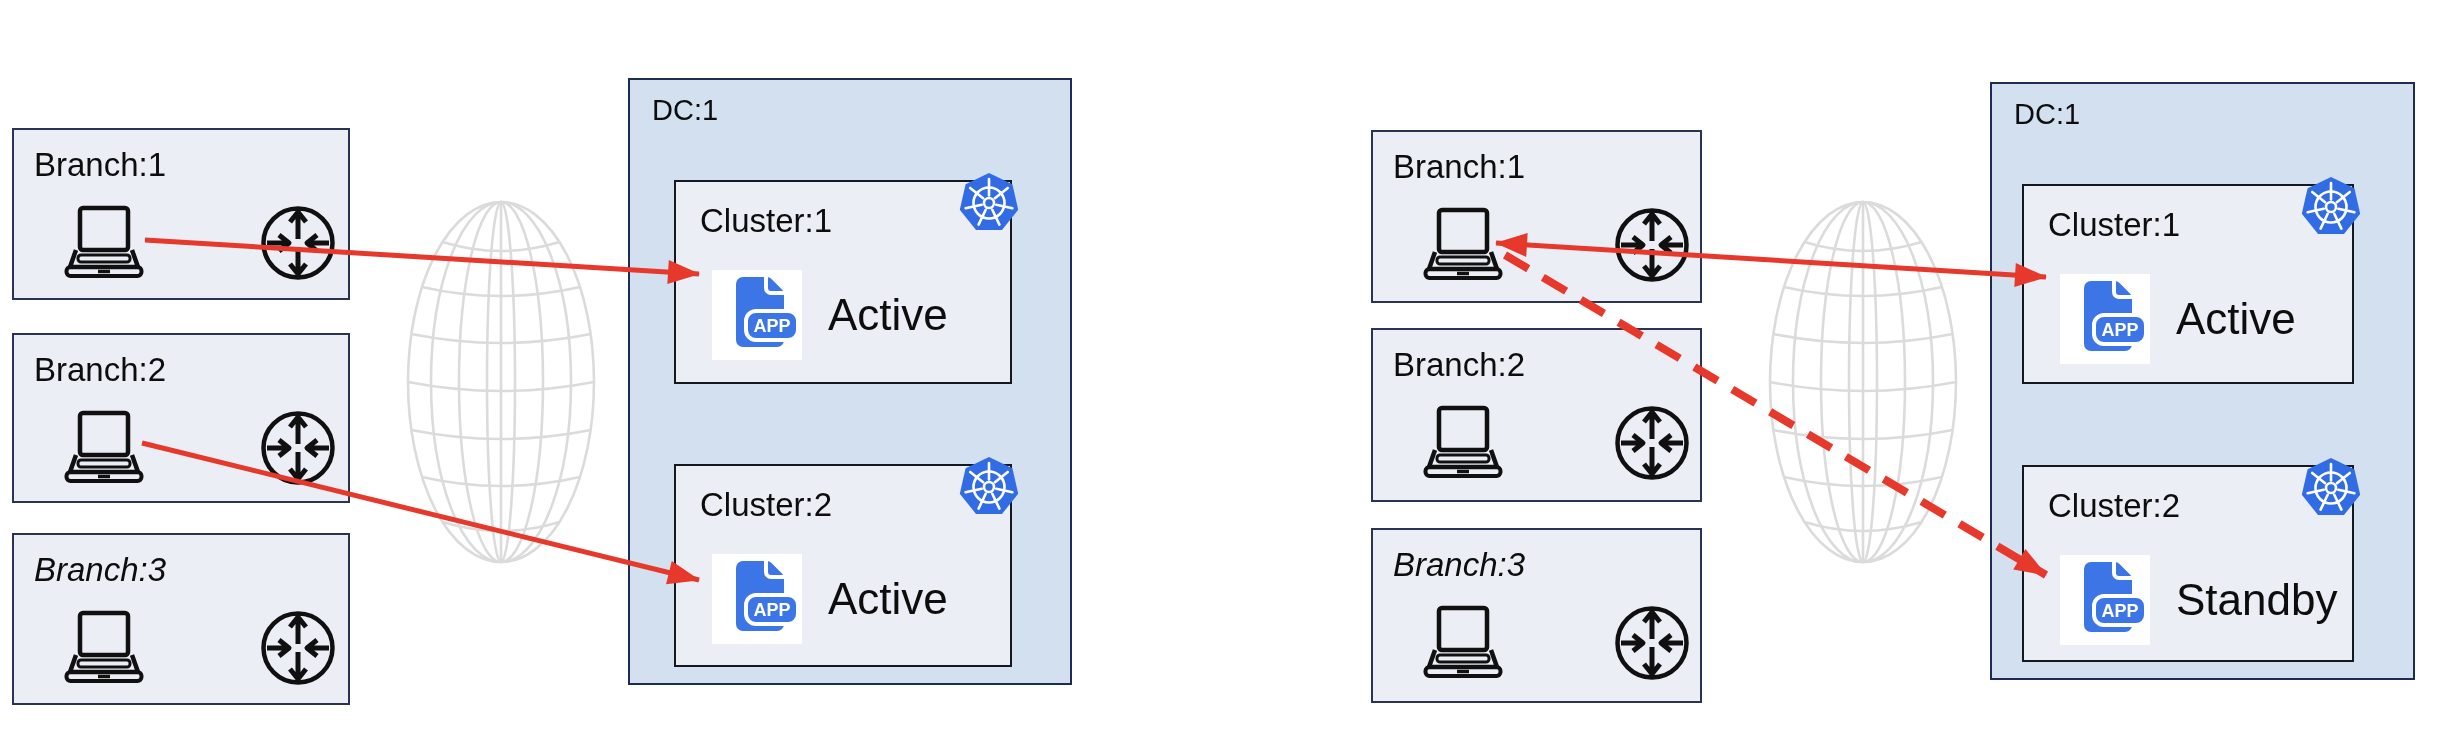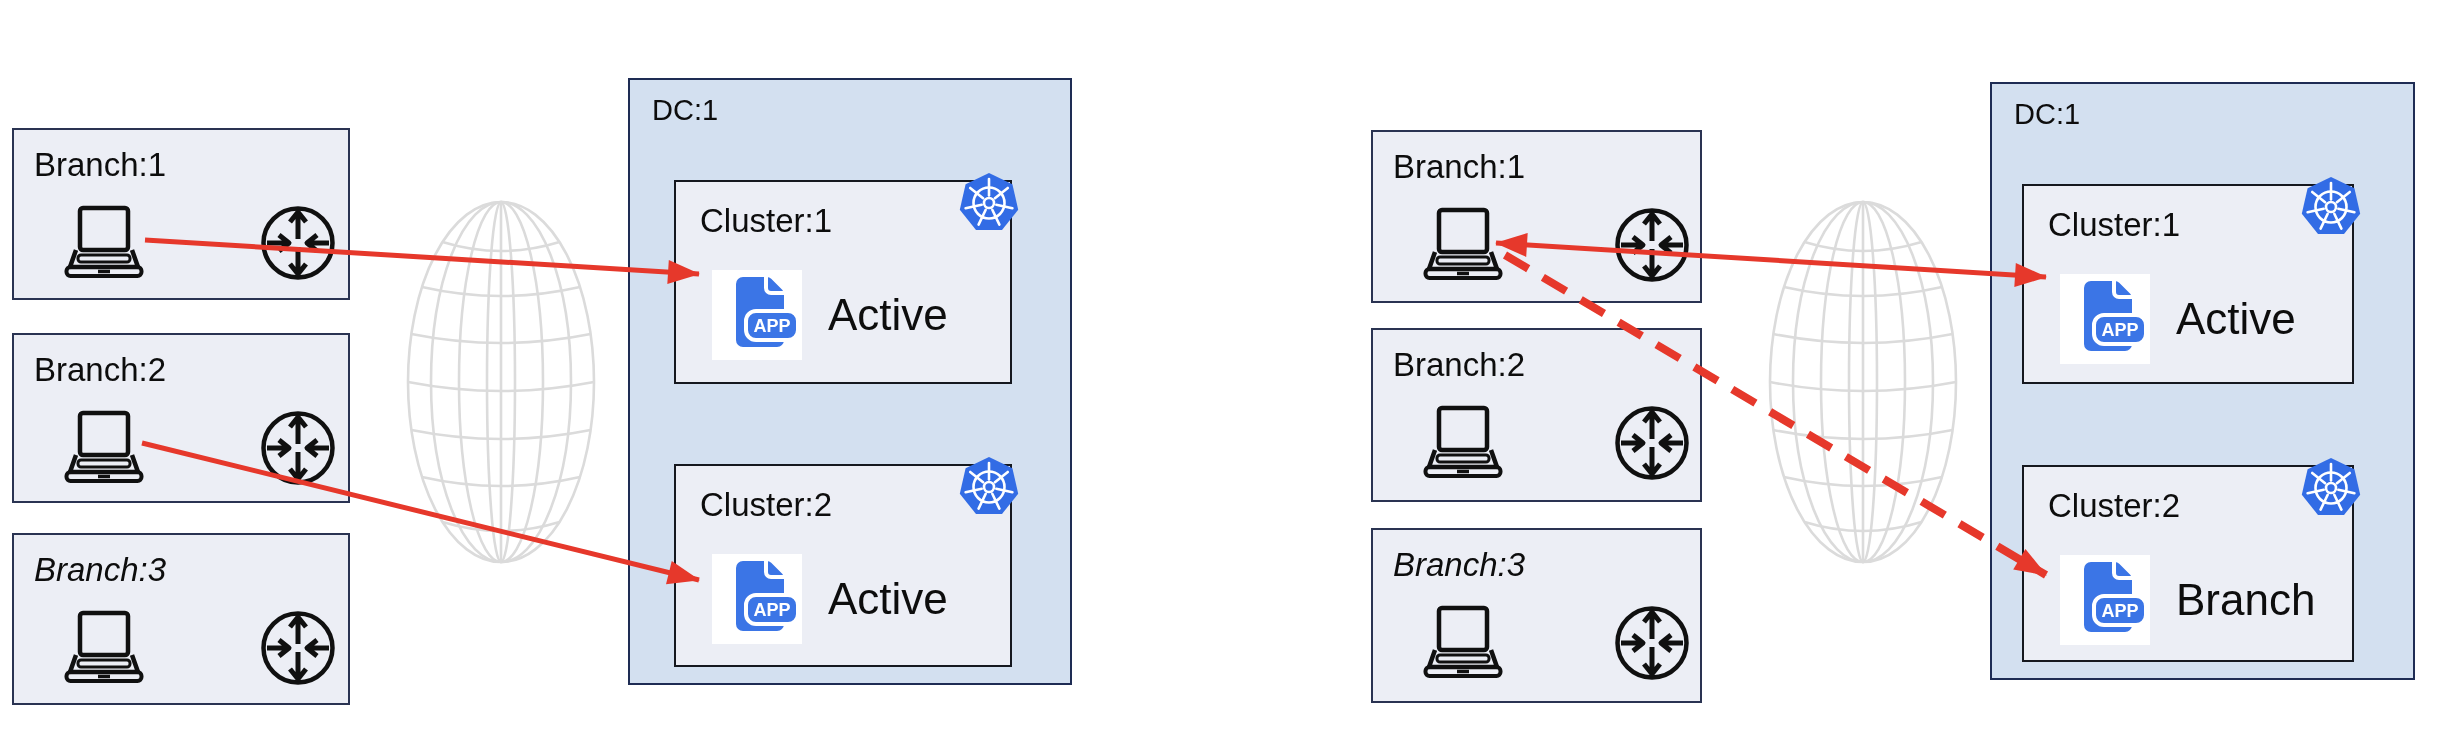--- a/index.html
+++ b/index.html
@@ -218,21 +218,21 @@
         <div class="status">Active</div>
       </div>
       <div class="box cluster c2">
         <div class="box-label">Cluster:2</div>
         <svg class="k8s">
             <use href="#sym-k8s"></use>
           </svg>
         <svg class="appicon">
             <use href="#sym-app"></use>
           </svg>
-        <div class="status">Branch</div>
+        <div class="status">Standby</div>
       </div>
     </div>
   </section>
 
   <svg id="overlay" class="overlay" viewBox="0 0 2451 750">
     <defs>
       <marker id="ah" markerUnits="userSpaceOnUse" markerWidth="36" markerHeight="28" viewBox="0 0 36 28" refX="33" refY="14" orient="auto-start-reverse">
         <path d="M2 2 L34 14 L2 26 Z" fill="var(--arrow-red,#e6382b)"></path>
       </marker>
     </defs>

